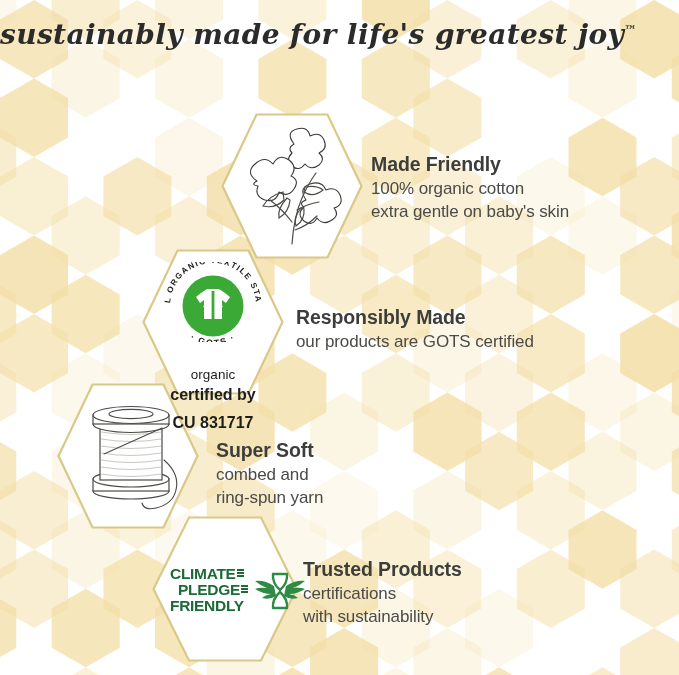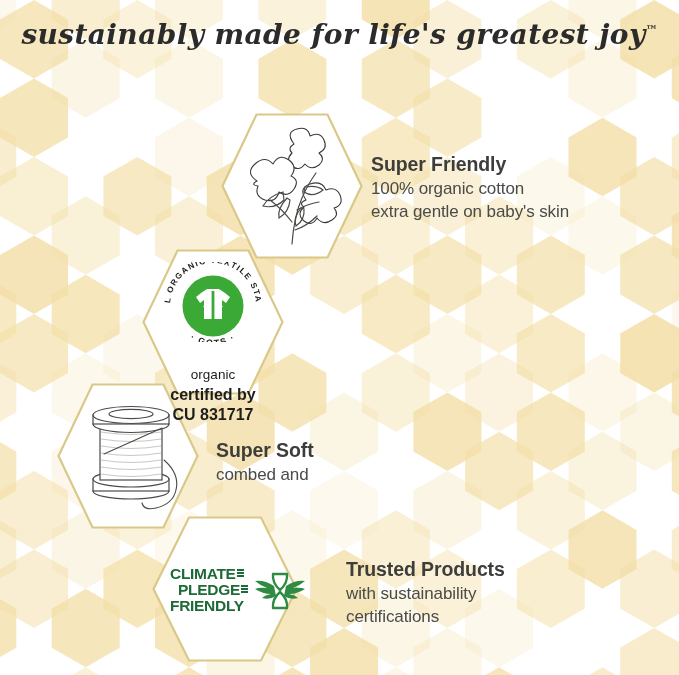--- a/index.html
+++ b/index.html
@@ -25,21 +25,21 @@
     z-index: 0;
     pointer-events: none;
   }
 
   
   #headline {
     position: absolute;
     left: 0;
     top: 18px;
     width: 679px;
-    text-align: center;
+    text-align: left;
     z-index: 5;
     color: #2b2b2b;
     font-family: "DejaVu Serif", serif;
     font-size: 28px;
     font-style: italic;
     font-weight: 600;
     letter-spacing: 0.4px;
     white-space: nowrap;
   }
   #headline .tm {
@@ -325,21 +325,21 @@
       <path d="M62 84 q10 -6 22 -8"></path>
       <path d="M60 104 q12 -4 22 -14"></path>
 
       <path d="M48 66 q-14 4 -20 14 q12 3 21 -6z"></path>
       <path d="M52 72 q-10 11 -8 20 q10 -6 11 -18z"></path>
       <path d="M66 82 q-8 10 -5 18 q9 -6 8 -17z"></path>
       <path d="M70 61 q12 -2 18 3 q-10 8 -19 2z"></path>
     </g>
   </svg>
   <div class="ftext" style="left:371px; top:152px;">
-    <div class="ftitle">Super Friendly</div>
+    <div class="ftitle">Made Friendly</div>
     <div class="fline">100% organic cotton</div>
     <div class="fline">extra gentle on baby's skin</div>
   </div>
 
   <div class="hexwrap" style="left:142px; top:249px;">
     <svg width="142" height="146" viewBox="0 0 142 146">
       <polygon points="35.5,1.5 106.5,1.5 140.5,73 106.5,144.5 35.5,144.5 1.5,73" fill="#ffffff" stroke="#d9c887" stroke-width="2.2"></polygon>
     </svg>
   </div>
   <div class="gots-wrap" style="left:143px; top:262px;">
@@ -361,21 +361,25 @@
       <rect x="68.6" y="29" width="2.8" height="32" fill="#3aa935"></rect>
       <text font-family="'Liberation Sans',sans-serif" font-size="8.2" font-weight="bold" fill="#1d1d1b" letter-spacing="1.4">
         <textPath href="#arcTop" startOffset="50%" text-anchor="middle">GLOBAL ORGANIC TEXTILE STANDARD</textPath>
       </text>
       <text font-family="'Liberation Sans',sans-serif" font-size="9" font-weight="bold" fill="#1d1d1b" letter-spacing="1.6">
         <textPath href="#arcBot" startOffset="50%" text-anchor="middle">· GOTS ·</textPath>
       </text>
     </svg>
     <div class="gots-sub1">organic</div>
     <div class="gots-sub2">certified by</div>
-    <div class="gots-sub2" style="margin-top:0">CU 831717</div>
+    <div class="gots-sub2" style="margin-top:8px">CU 831717</div>
+  </div>
+  <div class="ftext" style="left:296px; top:305px;">
+    <div class="ftitle">Responsibly Made</div>
+    <div class="fline">our products are GOTS certified</div>
   </div>
 
   <div class="hexwrap" style="left:57px; top:383px;">
     <svg width="142" height="146" viewBox="0 0 142 146">
       <polygon points="35.5,1.5 106.5,1.5 140.5,73 106.5,144.5 35.5,144.5 1.5,73" fill="#ffffff" stroke="#d9c887" stroke-width="2.2"></polygon>
     </svg>
   </div>
   <svg class="feature" style="left:76px; top:398px;" width="115" height="118" viewBox="0 0 115 118">
     <g fill="#ffffff" stroke="#4a4a47" stroke-width="1.2">
 
@@ -402,20 +406,21 @@
     </g>
 
     <g fill="none" stroke="#4a4a47" stroke-width="1.1" stroke-linecap="round">
       <path d="M28 56 L86 30"></path>
       <path d="M88 62 q16 14 12 30 q-3 14 -20 18 q-12 3 -14 -5"></path>
     </g>
   </svg>
   <div class="ftext" style="left:216px; top:438px;">
     <div class="ftitle">Super Soft</div>
     <div class="fline">combed and</div>
+    <div class="fline">ring-spun yarn</div>
   </div>
 
   <div class="hexwrap" style="left:152px; top:516px;">
     <svg width="146" height="146" viewBox="0 0 146 146">
       <polygon points="37,1.5 109,1.5 144.5,73 109,144.5 37,144.5 1.5,73" fill="#ffffff" stroke="#d9c887" stroke-width="2.2"></polygon>
     </svg>
   </div>
   <div class="cpf-wrap" style="left:170px; top:566px;">
     <div class="cpf-text">
       <div class="cpf-line">
@@ -445,19 +450,19 @@
 
         <path d="M32 18 q9 -6 19 -5 q-6 5 -12 7 q8 -1 12 1 q-8 5 -16 5 q6 1 9 4 q-8 2 -14 -2z"></path>
       </g>
       <g fill="none" stroke="#2f8b43" stroke-width="2.4" stroke-linejoin="round">
 
         <path d="M19 6 h14 q1 9 -7 16 q-8 -7 -7 -16z"></path>
         <path d="M19 40 h14 q1 -9 -7 -16 q-8 7 -7 16z"></path>
       </g>
     </svg>
   </div>
-  <div class="ftext" style="left:303px; top:557px;margin-left:43px;">
+  <div class="ftext" style="left:303px; top:557px;">
     <div class="ftitle">Trusted Products</div>
+    <div class="fline">certifications</div>
     <div class="fline">with sustainability</div>
-    <div class="fline">certifications</div>
   </div>
 
 </div>
 
 </body></html>

